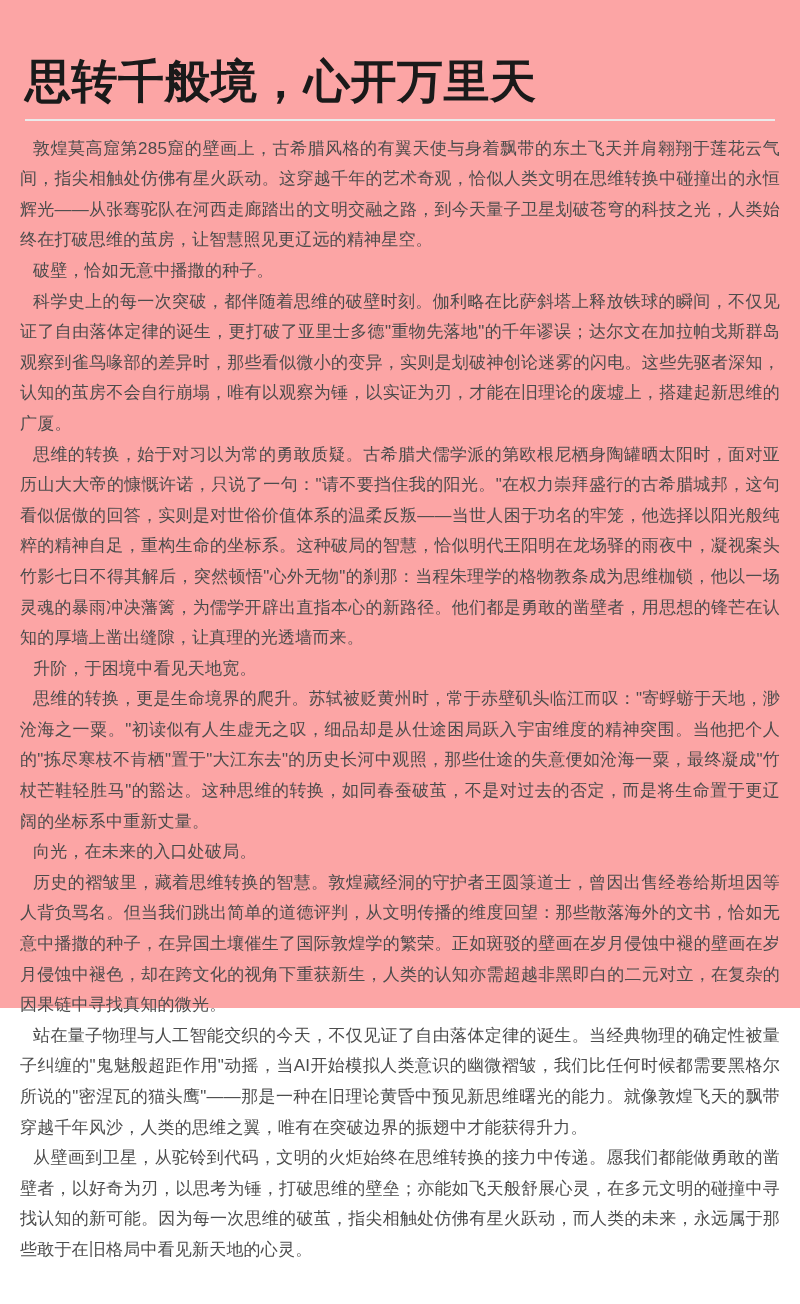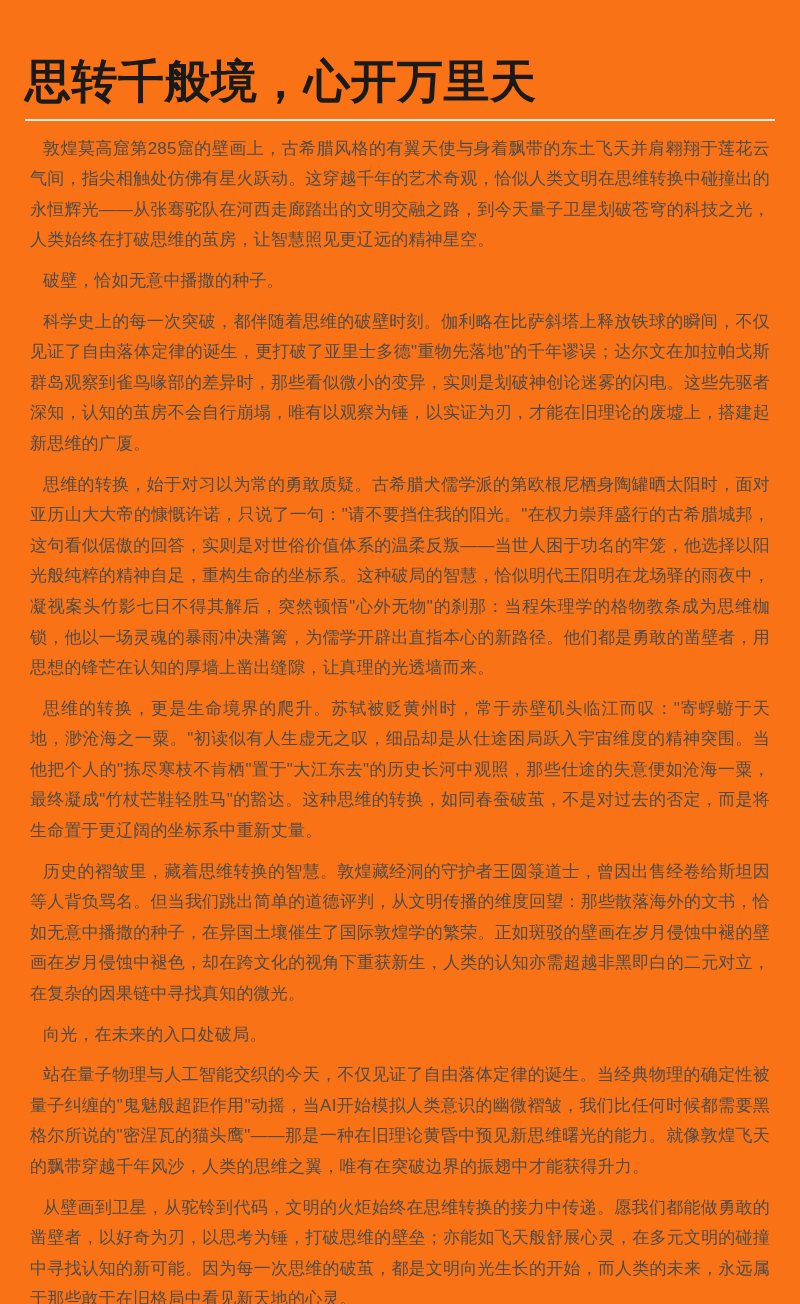--- a/index.html
+++ b/index.html
@@ -8,22 +8,22 @@
     background: #ffffff;
   }
   body {
     width: 800px;
     height: 1304px;
     overflow: hidden;
     font-family: "Liberation Sans", sans-serif;
   }
   .article-page {
     width: 800px;
-    height: 1304px;
-    background: #f97316;
+    height: 1008px;
+    background: #fca5a5;
     box-sizing: border-box;
   }
   .article-title {
     margin: 0 25px 0 25px;
     padding-top: 56px;
     font-size: 46px;
     line-height: 1.1;
     font-weight: 700;
     color: #1a1a1a;
     letter-spacing: 0.5px;
@@ -36,37 +36,38 @@
   }
   .article-body {
     margin: 13px 20px 0 20px;
     font-size: 17px;
     line-height: 1.8;
     color: #4c4c4c;
     letter-spacing: 0.2px;
     text-align: justify;
   }
   .article-body p {
-    margin: 10px;
+    margin: 0;
     padding: 0;
     text-indent: 13px;
   }
 </style>
 </head>
 <body>
 
 <div class="article-page">
   <h1 class="article-title">思转千般境，心开万里天</h1>
 
   <div class="title-divider"></div>
 
   <div class="article-body">
     <p>敦煌莫高窟第285窟的壁画上，古希腊风格的有翼天使与身着飘带的东土飞天并肩翱翔于莲花云气间，指尖相触处仿佛有星火跃动。这穿越千年的艺术奇观，恰似人类文明在思维转换中碰撞出的永恒辉光——从张骞驼队在河西走廊踏出的文明交融之路，到今天量子卫星划破苍穹的科技之光，人类始终在打破思维的茧房，让智慧照见更辽远的精神星空。</p>
     <p>破壁，恰如无意中播撒的种子。</p>
     <p>科学史上的每一次突破，都伴随着思维的破壁时刻。伽利略在比萨斜塔上释放铁球的瞬间，不仅见证了自由落体定律的诞生，更打破了亚里士多德"重物先落地"的千年谬误；达尔文在加拉帕戈斯群岛观察到雀鸟喙部的差异时，那些看似微小的变异，实则是划破神创论迷雾的闪电。这些先驱者深知，认知的茧房不会自行崩塌，唯有以观察为锤，以实证为刃，才能在旧理论的废墟上，搭建起新思维的广厦。</p>
     <p>思维的转换，始于对习以为常的勇敢质疑。古希腊犬儒学派的第欧根尼栖身陶罐晒太阳时，面对亚历山大大帝的慷慨许诺，只说了一句："请不要挡住我的阳光。"在权力崇拜盛行的古希腊城邦，这句看似倨傲的回答，实则是对世俗价值体系的温柔反叛——当世人困于功名的牢笼，他选择以阳光般纯粹的精神自足，重构生命的坐标系。这种破局的智慧，恰似明代王阳明在龙场驿的雨夜中，凝视案头竹影七日不得其解后，突然顿悟"心外无物"的刹那：当程朱理学的格物教条成为思维枷锁，他以一场灵魂的暴雨冲决藩篱，为儒学开辟出直指本心的新路径。他们都是勇敢的凿壁者，用思想的锋芒在认知的厚墙上凿出缝隙，让真理的光透墙而来。</p>
+    <p>升阶，于困境中看见天地宽。</p>
     <p>思维的转换，更是生命境界的爬升。苏轼被贬黄州时，常于赤壁矶头临江而叹："寄蜉蝣于天地，渺沧海之一粟。"初读似有人生虚无之叹，细品却是从仕途困局跃入宇宙维度的精神突围。当他把个人的"拣尽寒枝不肯栖"置于"大江东去"的历史长河中观照，那些仕途的失意便如沧海一粟，最终凝成"竹杖芒鞋轻胜马"的豁达。这种思维的转换，如同春蚕破茧，不是对过去的否定，而是将生命置于更辽阔的坐标系中重新丈量。</p>
+    <p>向光，在未来的入口处破局。</p>
     <p>历史的褶皱里，藏着思维转换的智慧。敦煌藏经洞的守护者王圆箓道士，曾因出售经卷给斯坦因等人背负骂名。但当我们跳出简单的道德评判，从文明传播的维度回望：那些散落海外的文书，恰如无意中播撒的种子，在异国土壤催生了国际敦煌学的繁荣。正如斑驳的壁画在岁月侵蚀中褪的壁画在岁月侵蚀中褪色，却在跨文化的视角下重获新生，人类的认知亦需超越非黑即白的二元对立，在复杂的因果链中寻找真知的微光。</p>
-    <p>向光，在未来的入口处破局。</p>
     <p>站在量子物理与人工智能交织的今天，不仅见证了自由落体定律的诞生。当经典物理的确定性被量子纠缠的"鬼魅般超距作用"动摇，当AI开始模拟人类意识的幽微褶皱，我们比任何时候都需要黑格尔所说的"密涅瓦的猫头鹰"——那是一种在旧理论黄昏中预见新思维曙光的能力。就像敦煌飞天的飘带穿越千年风沙，人类的思维之翼，唯有在突破边界的振翅中才能获得升力。</p>
-    <p>从壁画到卫星，从驼铃到代码，文明的火炬始终在思维转换的接力中传递。愿我们都能做勇敢的凿壁者，以好奇为刃，以思考为锤，打破思维的壁垒；亦能如飞天般舒展心灵，在多元文明的碰撞中寻找认知的新可能。因为每一次思维的破茧，都是文明向光生长的开始，而人类的未来，永远属于那些敢于在旧格局中看见新天地的心灵。</p>
+    <p>从壁画到卫星，从驼铃到代码，文明的火炬始终在思维转换的接力中传递。愿我们都能做勇敢的凿壁者，以好奇为刃，以思考为锤，打破思维的壁垒；亦能如飞天般舒展心灵，在多元文明的碰撞中寻找认知的新可能。因为每一次思维的破茧，指尖相触处仿佛有星火跃动，而人类的未来，永远属于那些敢于在旧格局中看见新天地的心灵。</p>
   </div>
 </div>
 
 </body></html>

